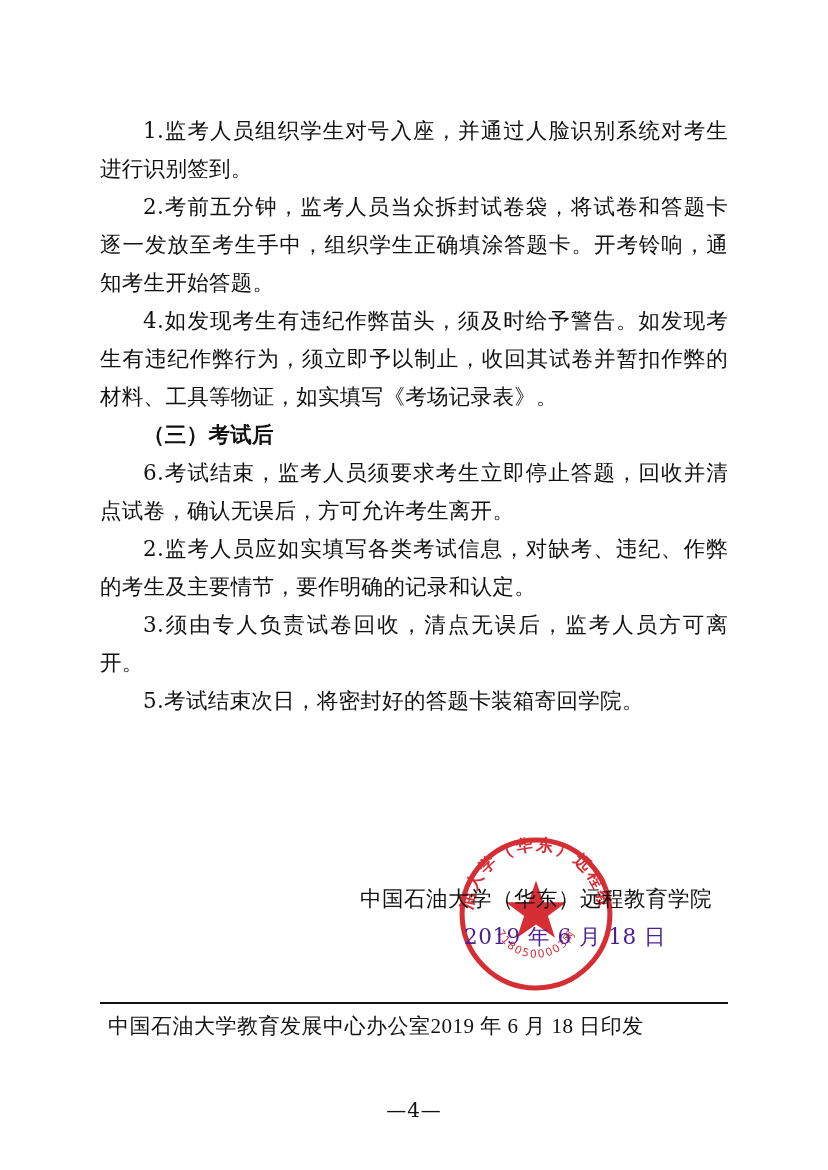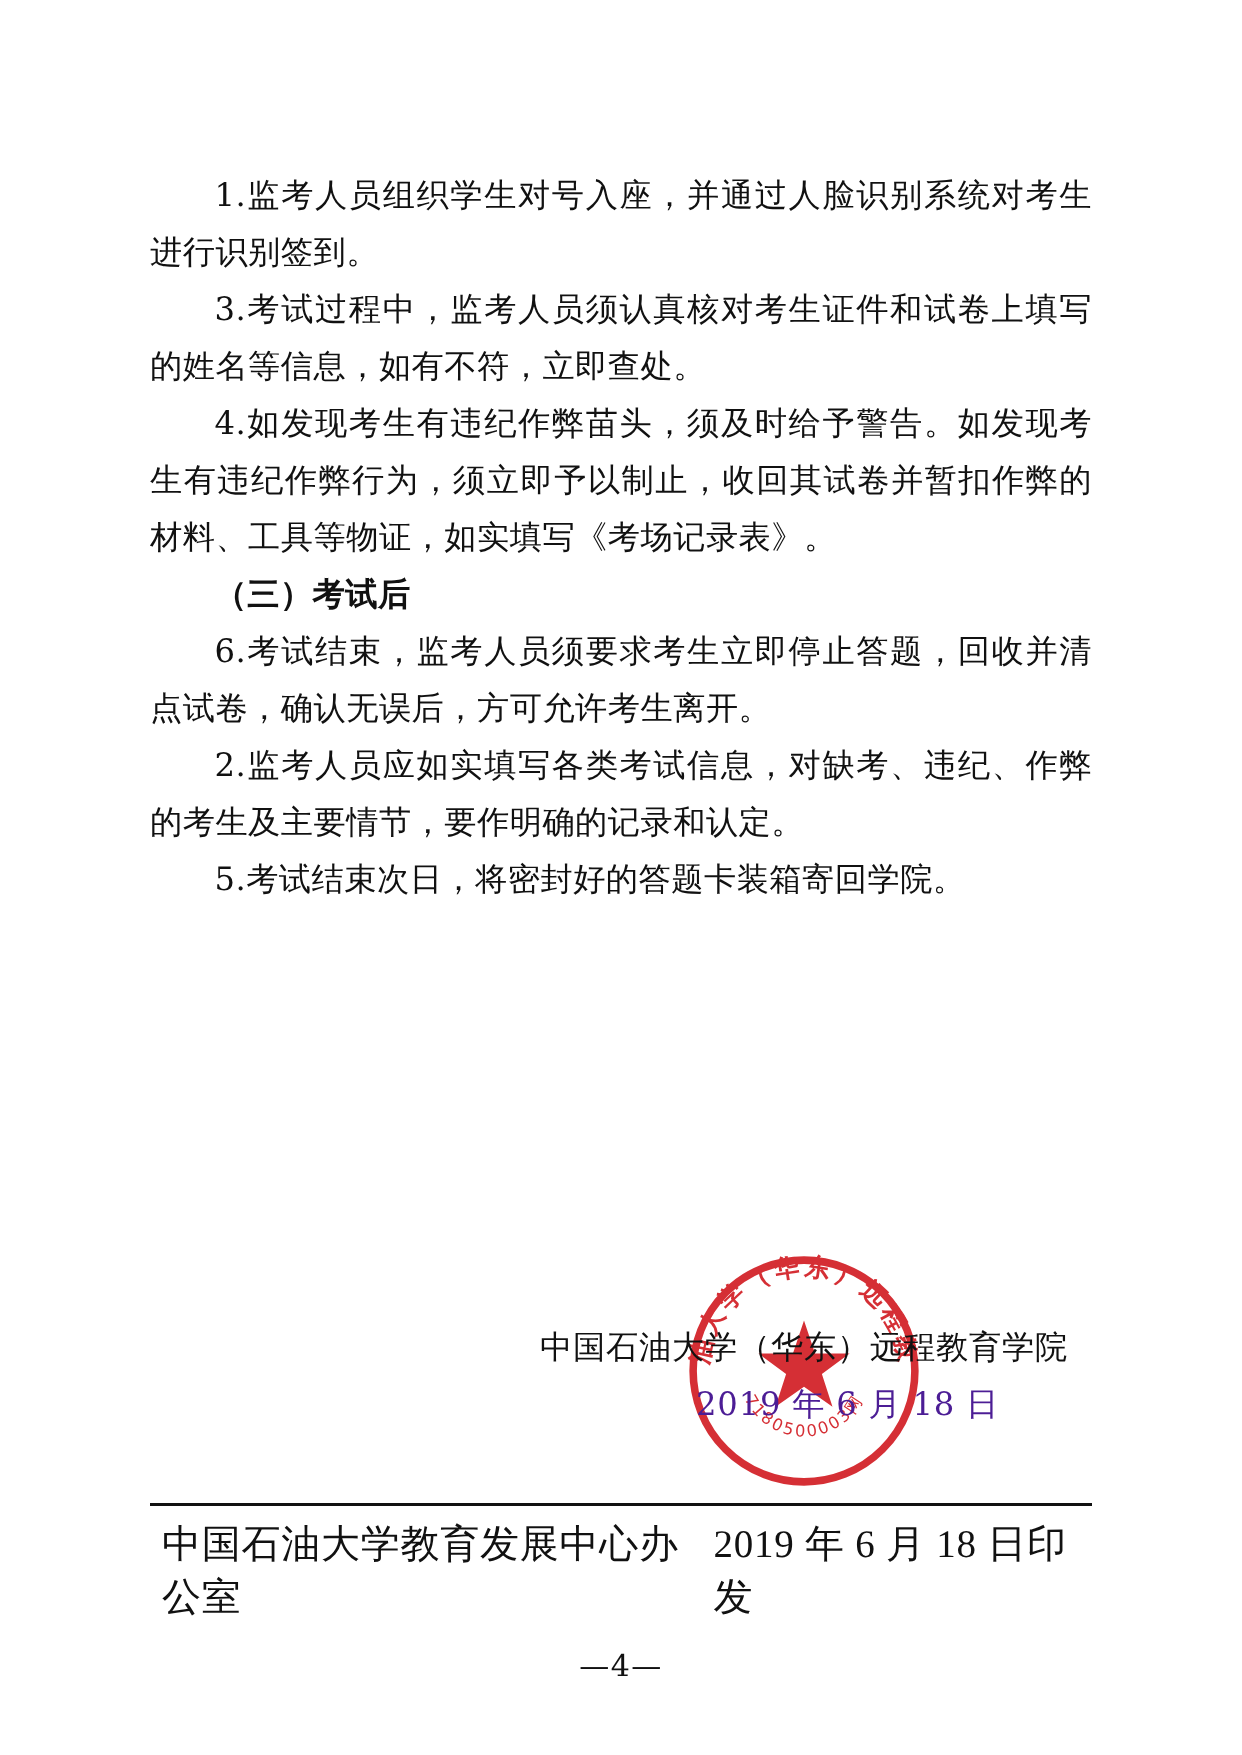--- a/index.html
+++ b/index.html
@@ -82,21 +82,21 @@
     background: #111;
   }
   .footer {
     position: absolute;
     left: 100px;
     top: 1012px;
     width: 628px;
     display: flex;
     justify-content: flex-start;
     align-items: center;
-    font-size: 26px;
+    font-size: 21px;
     letter-spacing: 0.5px;
     color: #111;
   }
   .footer .f-left { padding-left: 8px; }
   .footer .f-right { padding-right: 10px; font-family: Liberation Serif, serif; }
   .page-number {
     position: absolute;
     left: 0;
     top: 1098px;
     width: 828px;
@@ -106,25 +106,26 @@
     letter-spacing: 1px;
   }
 </style>
 </head>
 <body>
 
 <div class="page">
 
   <div class="content">
     <p class="para">1.监考人员组织学生对号入座，并通过人脸识别系统对考生进行识别签到。</p>
-    <p class="para">3.考试过程中，监考人员须认真核对考生证件和试卷上填写的姓名等信息，如有不符，立即查处。</p>
+    <p class="para">2.考前五分钟，监考人员当众拆封试卷袋，将试卷和答题卡逐一发放至考生手中，组织学生正确填涂答题卡。开考铃响，通知考生开始答题。</p>
     <p class="para">4.如发现考生有违纪作弊苗头，须及时给予警告。如发现考生有违纪作弊行为，须立即予以制止，收回其试卷并暂扣作弊的材料、工具等物证，如实填写《考场记录表》。</p>
     <p class="para heading">（三）考试后</p>
     <p class="para">6.考试结束，监考人员须要求考生立即停止答题，回收并清点试卷，确认无误后，方可允许考生离开。</p>
     <p class="para">2.监考人员应如实填写各类考试信息，对缺考、违纪、作弊的考生及主要情节，要作明确的记录和认定。</p>
+    <p class="para">3.须由专人负责试卷回收，清点无误后，监考人员方可离开。</p>
     <p class="para">5.考试结束次日，将密封好的答题卡装箱寄回学院。</p>
   </div>
 
   <svg class="seal" viewBox="0 0 200 200" aria-hidden="true">
     <defs>
       <path id="sealArcTop" d="M 100,100 m -76,0 a 76,76 0 1,1 152,0" fill="none"></path>
       <path id="sealArcBottom" d="M 100,100 m -52,0 a 52,52 0 1,0 104,0" fill="none"></path>
     </defs>
     <circle cx="100" cy="100" r="88" fill="none" stroke="#d0131a" stroke-width="6"></circle>
     <text font-family="'DejaVu Serif','Liberation Serif',serif" font-size="20" font-weight="bold" fill="#d0131a" letter-spacing="3">

